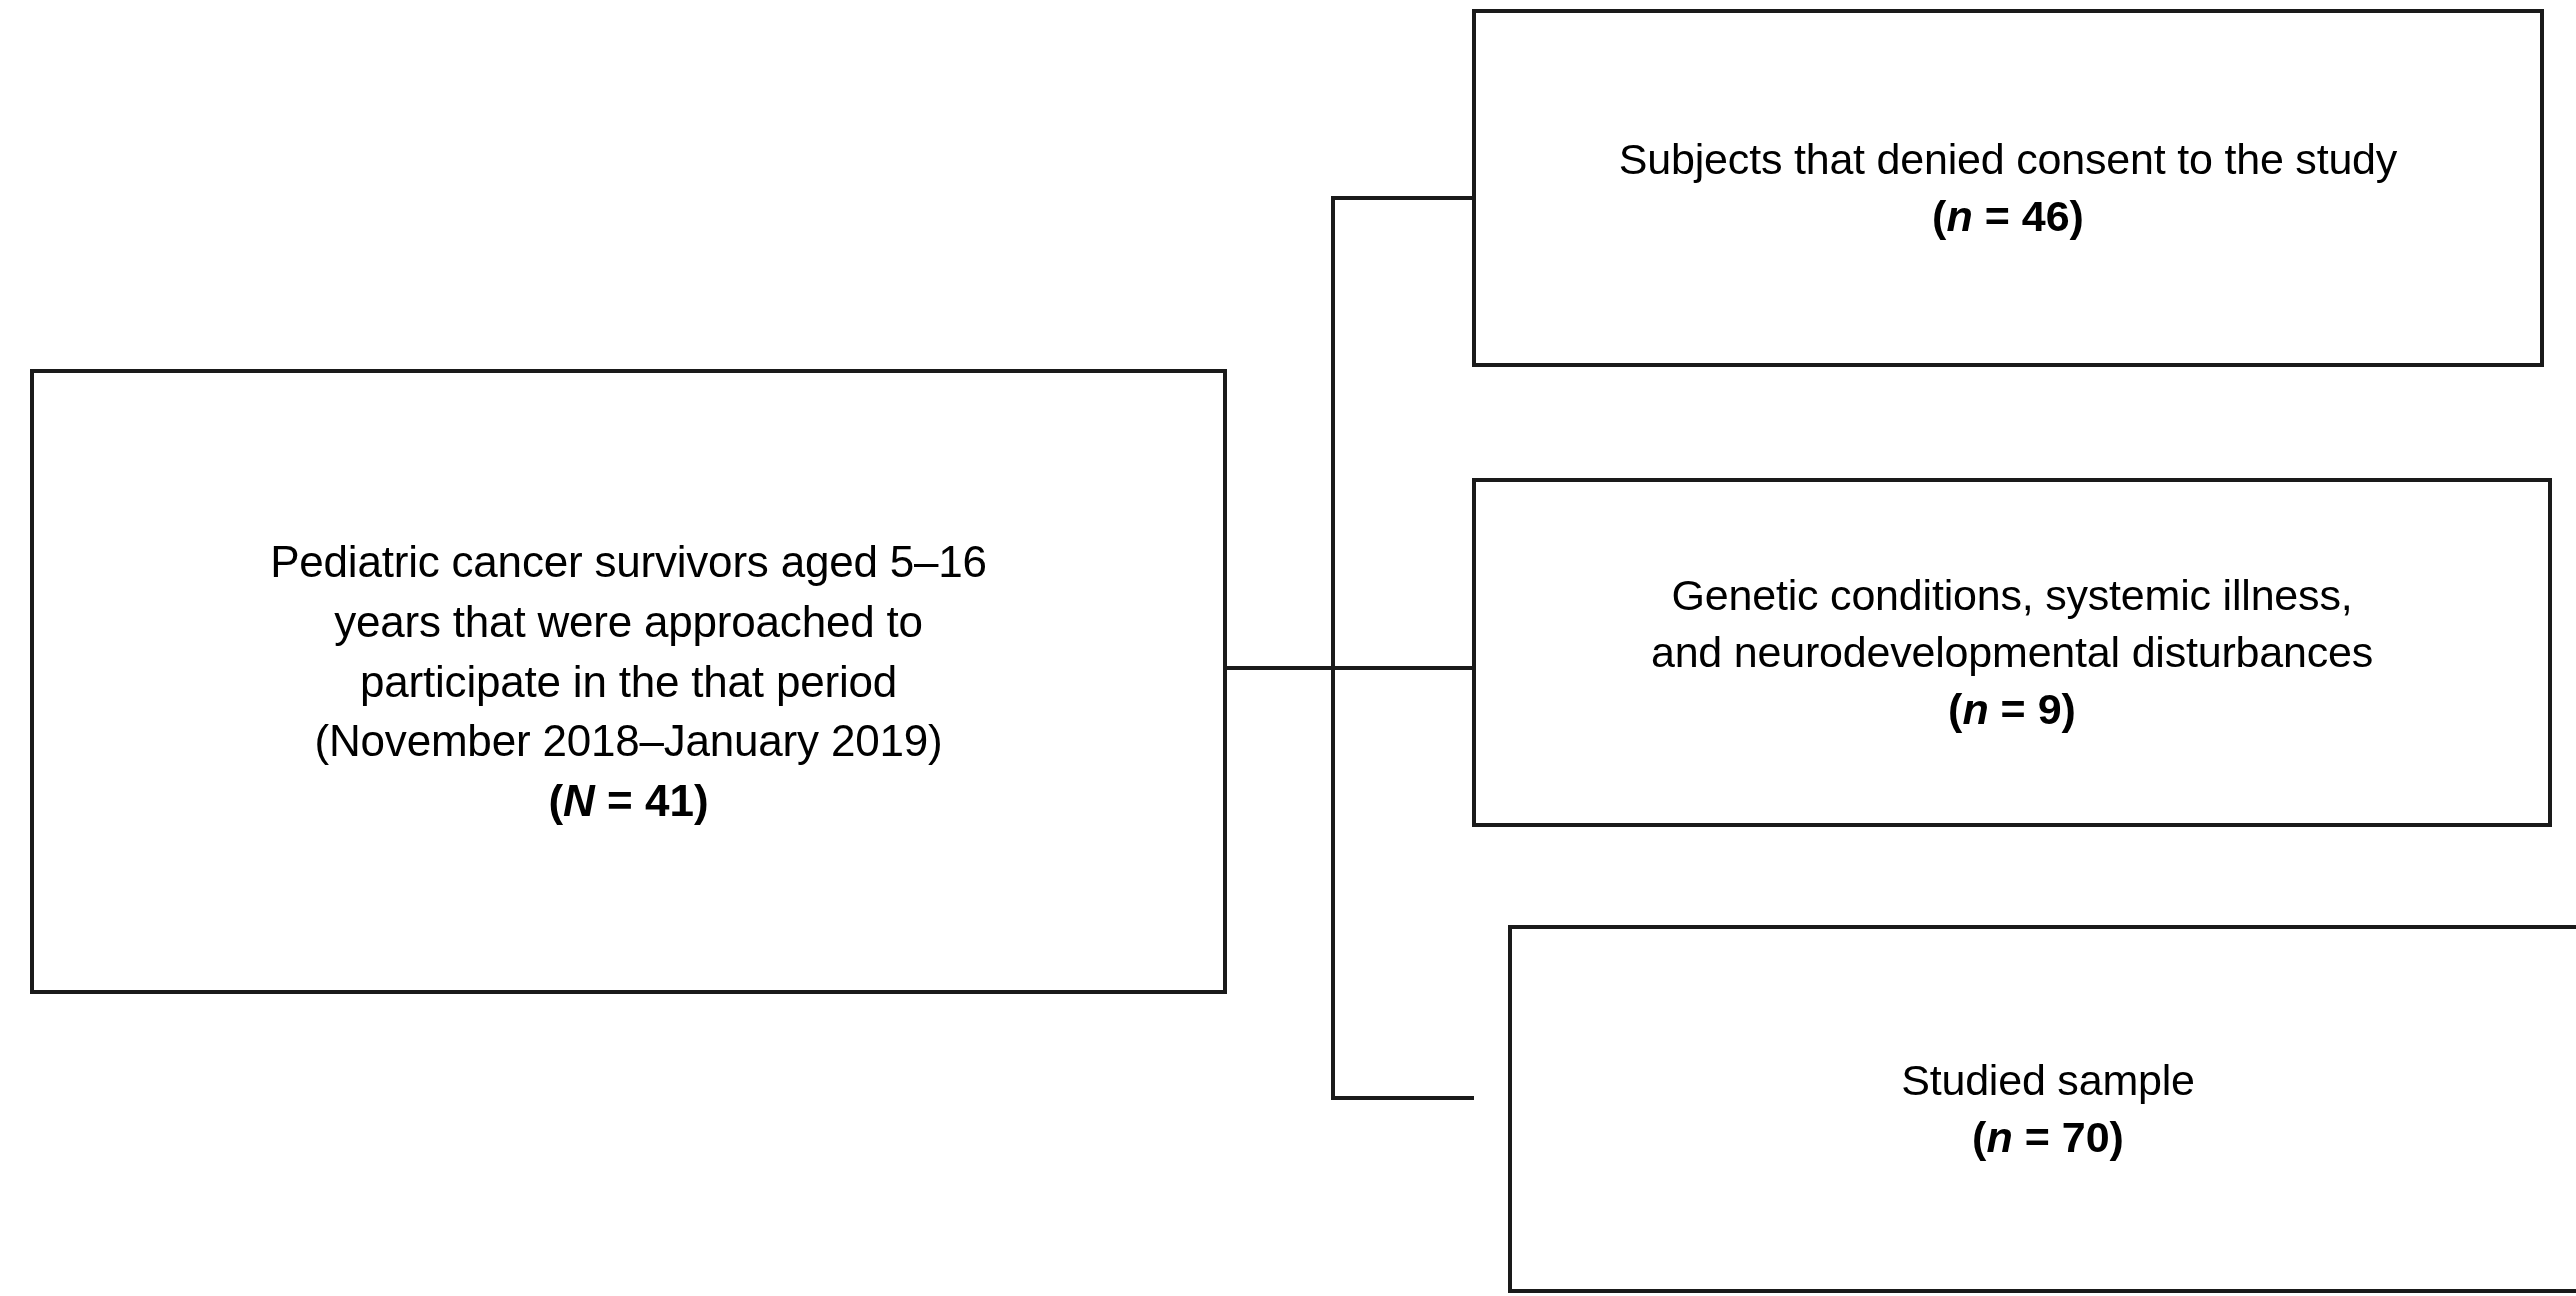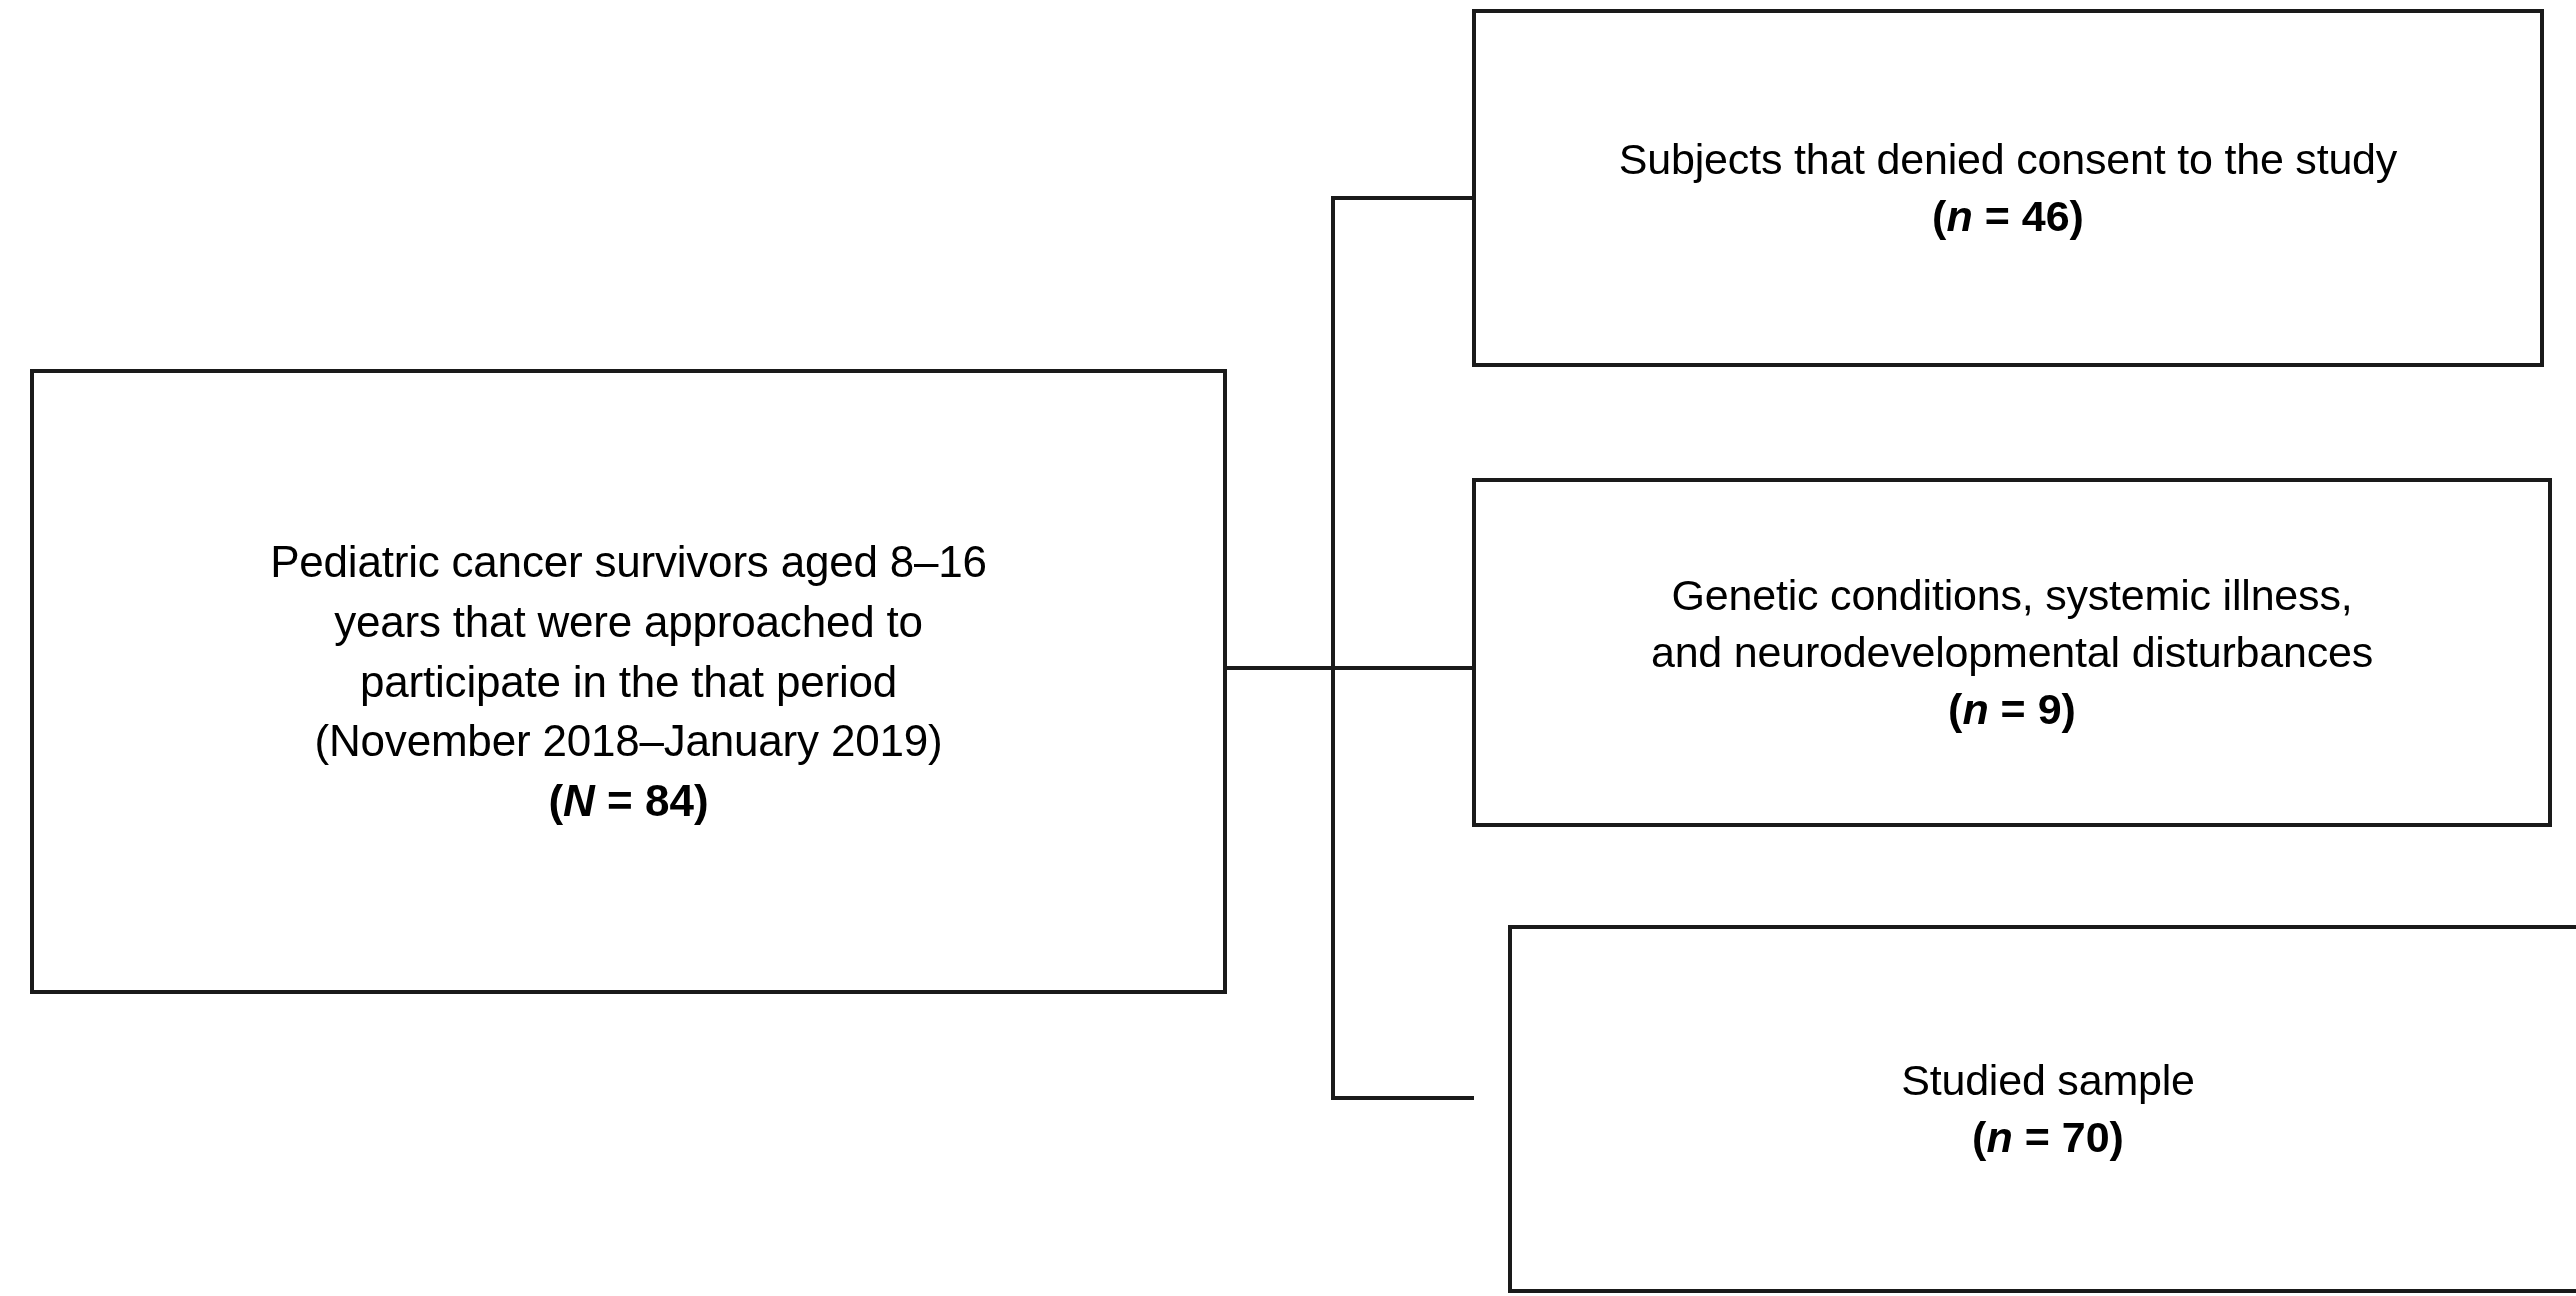--- a/index.html
+++ b/index.html
@@ -128,25 +128,25 @@
 
 <div id="canvas">
 
   <div class="conn conn-h" id="conn-stem"></div>
   <div class="conn conn-v" id="conn-spine"></div>
   <div class="conn conn-h" id="conn-branch-top"></div>
   <div class="conn conn-h" id="conn-branch-bottom"></div>
 
   <div class="node" id="source-node">
     <div class="lines">
-      <span class="line">Pediatric cancer survivors aged 8–16</span>
+      <span class="line">Pediatric cancer survivors aged 5–16</span>
       <span class="line">years that were approached to</span>
       <span class="line">participate in the that period</span>
       <span class="line">(November 2018–January 2019)</span>
-      <span class="line count"><span>(</span><em>N</em><span> = 84</span><span>)</span></span>
+      <span class="line count"><span>(</span><em>N</em><span> = 41</span><span>)</span></span>
     </div>
   </div>
 
   <div class="node" id="denied-node">
     <div class="lines">
       <span class="line">Subjects that denied consent to the study</span>
       <span class="spacer-lg"></span>
       <span class="line count"><span>(</span><em>n</em><span> = 46</span><span>)</span></span>
     </div>
   </div>

